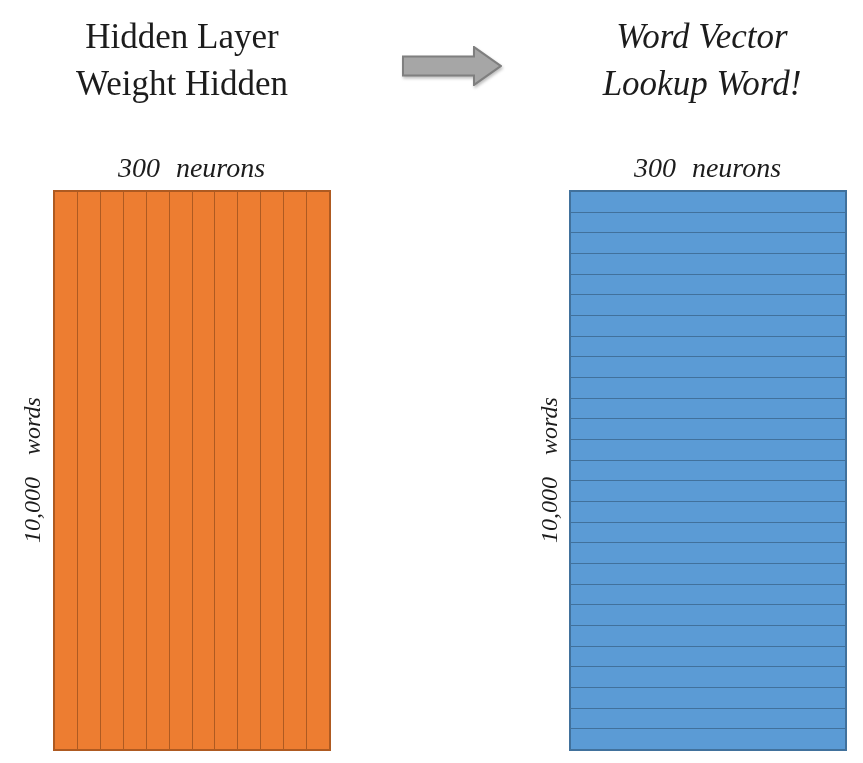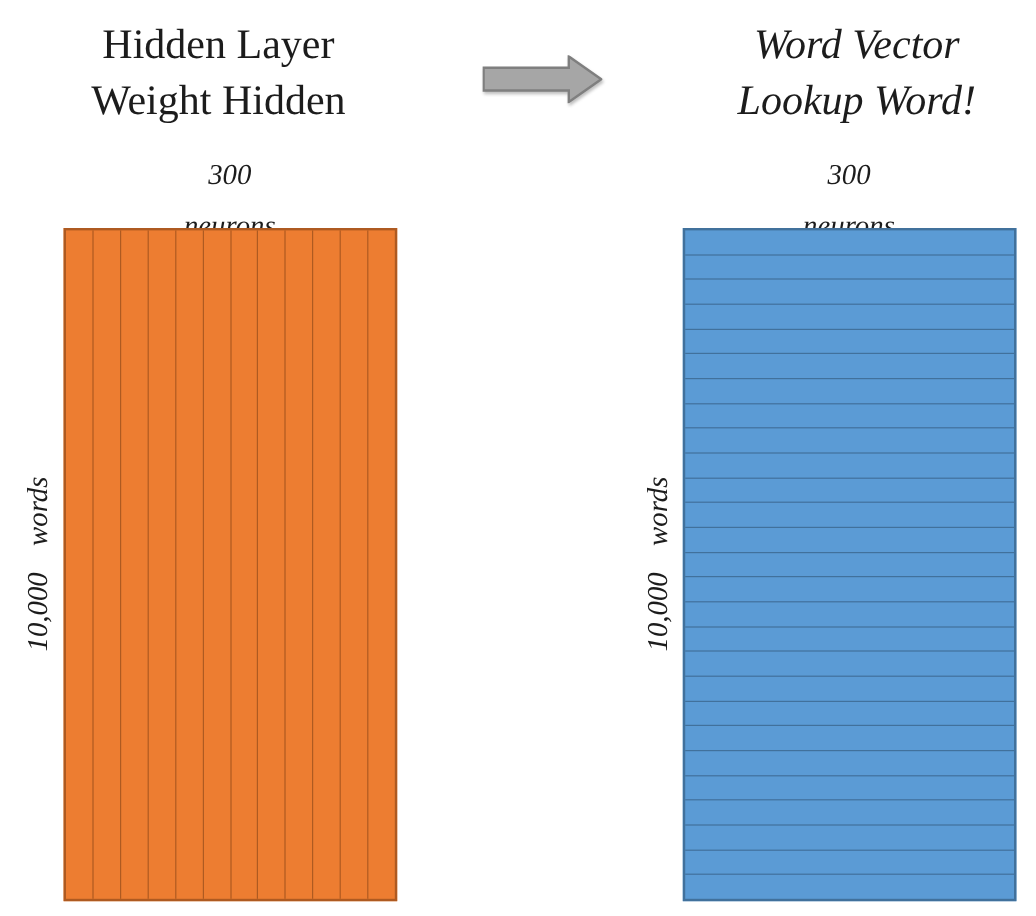--- a/index.html
+++ b/index.html
@@ -5,25 +5,25 @@
   html,body { margin:0; padding:0; background:#ffffff; }
   .canvas {
     position:relative; width:863px; height:763px; background:#ffffff;
     font-family:Liberation Serif, serif; color:#1c1c1c; overflow:hidden;
   }
   .title {
     position:absolute; top:13px; width:300px;
     font-size:35px; line-height:47px; text-align:center; font-weight:400;
   }
   #left-title  { left:32px; }
-  #right-title { left:564px; font-style:italic; }
+  #right-title { left:552px; font-style:italic; }
   .top-label {
     position:absolute; top:154px; width:277px; height:28px;
     display:flex; justify-content:center; align-items:center; gap:16px;
-    font-style:italic; font-size:24px;flex-direction:column;
+    font-style:italic; font-size:28px;
   }
   #left-top-label  { left:53px; }
   #right-top-label { left:569px; }
   .side-label {
     position:absolute; width:300px; height:30px; top:455px;
     display:flex; justify-content:center; align-items:center; gap:22px;
     font-style:italic; font-size:24px;
     transform:rotate(-90deg);
   }
   #left-side-label  { left:-118px; }

